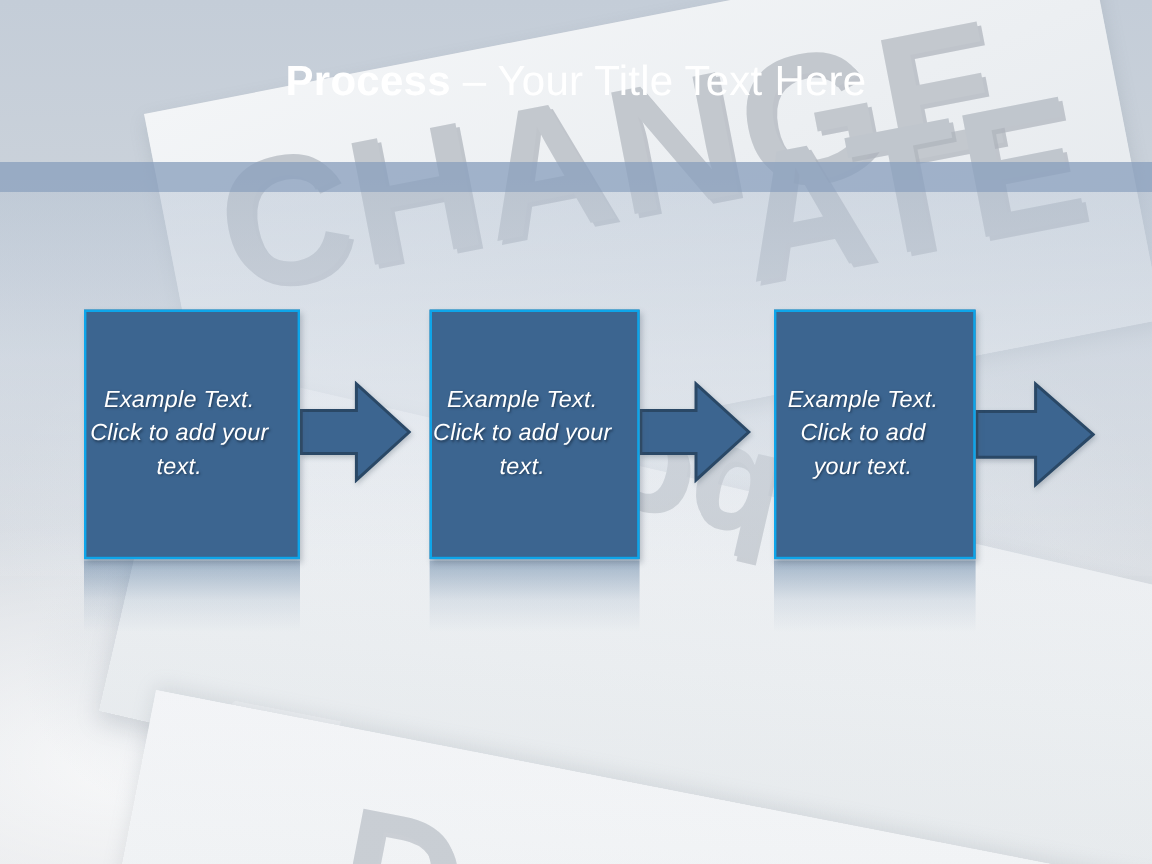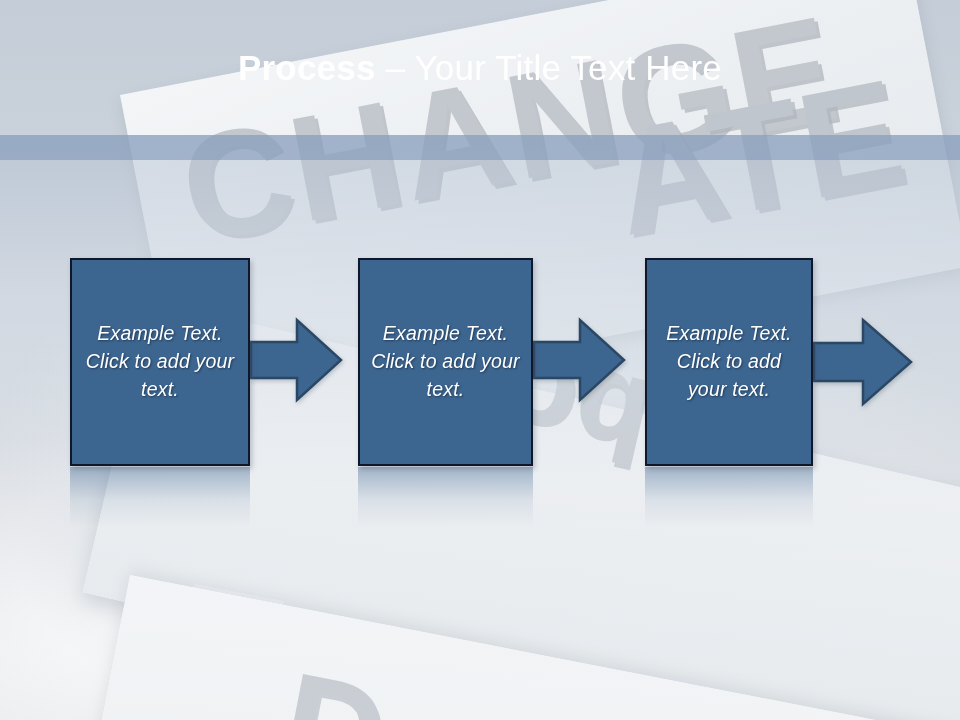--- a/index.html
+++ b/index.html
@@ -142,23 +142,23 @@
 
   .arrow{
     position:absolute;top:317px;
     filter:drop-shadow(1px 2px 2px rgba(70,85,100,.30));
   }
   .arrow svg{display:block;}
 
   .box{
     position:absolute;top:258px;height:208px;
     background:#3c6590;
-    border:2px solid #0f172a;
+    border:2px solid #0ea5e9;
     box-sizing:border-box;
-    display:flex;align-items:center;justify-content:center;
+    display:flex;align-items:center;
     box-shadow:2px 3px 5px rgba(70,85,100,.32);
   }
   .box-text{
     color:#ffffff;font-style:italic;font-size:19.5px;line-height:1.42;
     text-align:center;width:88%;
     text-shadow:1px 1px 2px rgba(25,45,68,.75);
     letter-spacing:.2px;
   }
   .reflection{
     position:absolute;top:467px;height:60px;

